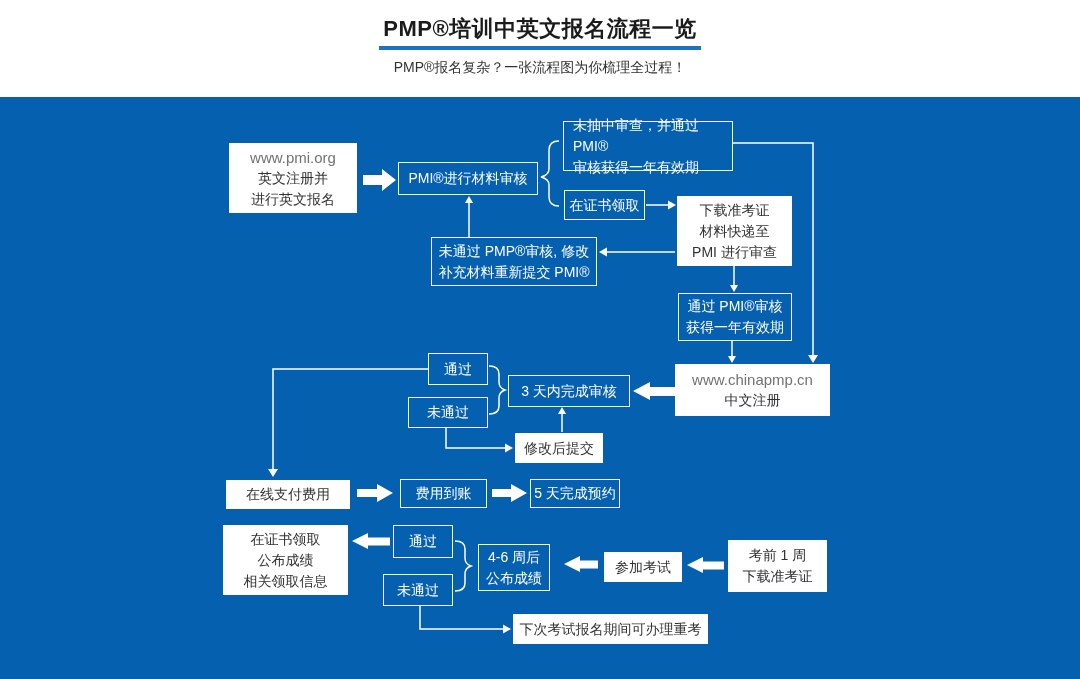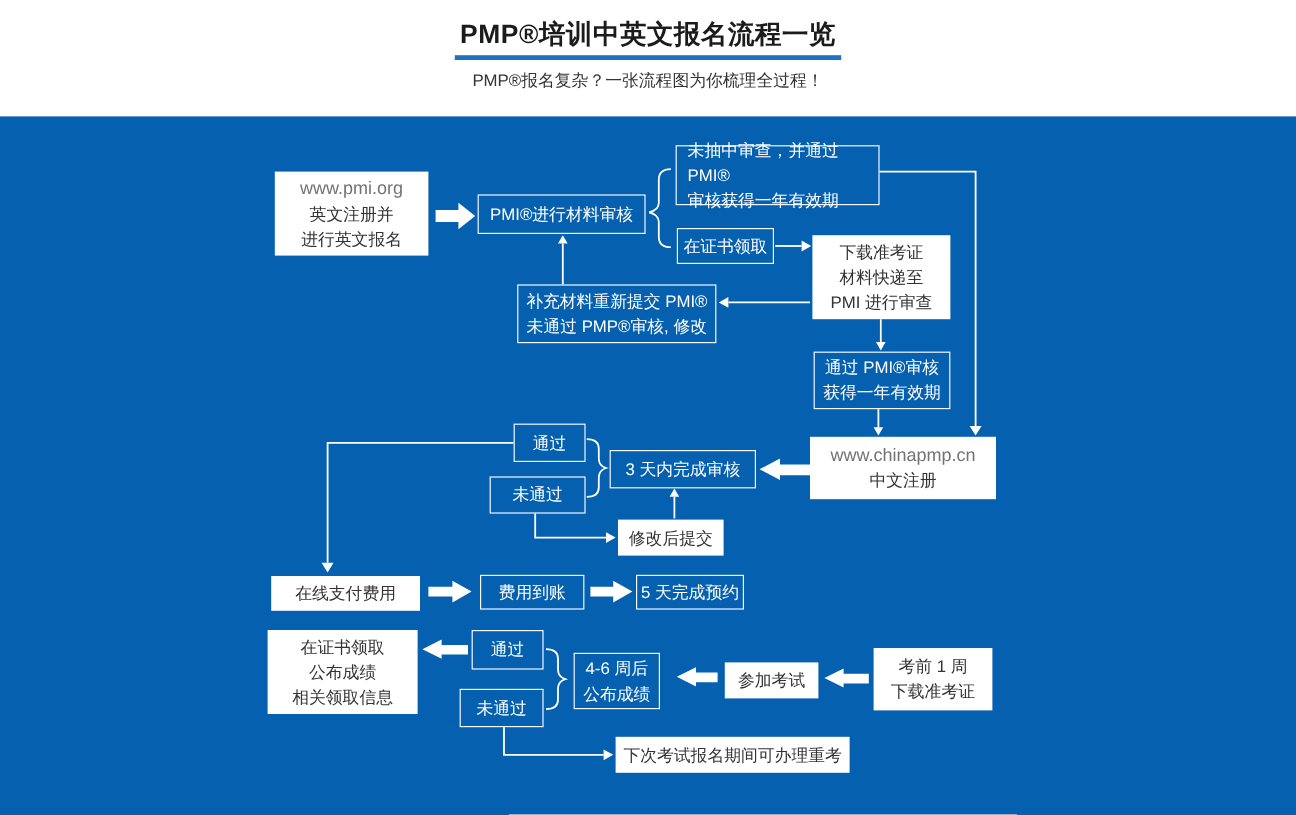--- a/index.html
+++ b/index.html
@@ -109,22 +109,22 @@
     <span>获得一年有效期</span>
   </div>
 
   <div class="node white" style="left:675px;top:364px;width:155px;height:52px;">
     <span class="link">www.chinapmp.cn</span>
     <span>中文注册</span>
   </div>
 
 
   <div class="node outline" style="left:431px;top:237px;width:166px;height:49px;">
+    <span>未通过 PMP®审核, 修改</span>
     <span>补充材料重新提交 PMI®</span>
-    <span>未通过 PMP®审核, 修改</span>
   </div>
 
   <div class="node outline" style="left:428px;top:353px;width:60px;height:32px;">
     <span>通过</span>
   </div>
 
   <div class="node outline" style="left:408px;top:397px;width:80px;height:31px;">
     <span>未通过</span>
   </div>
 

